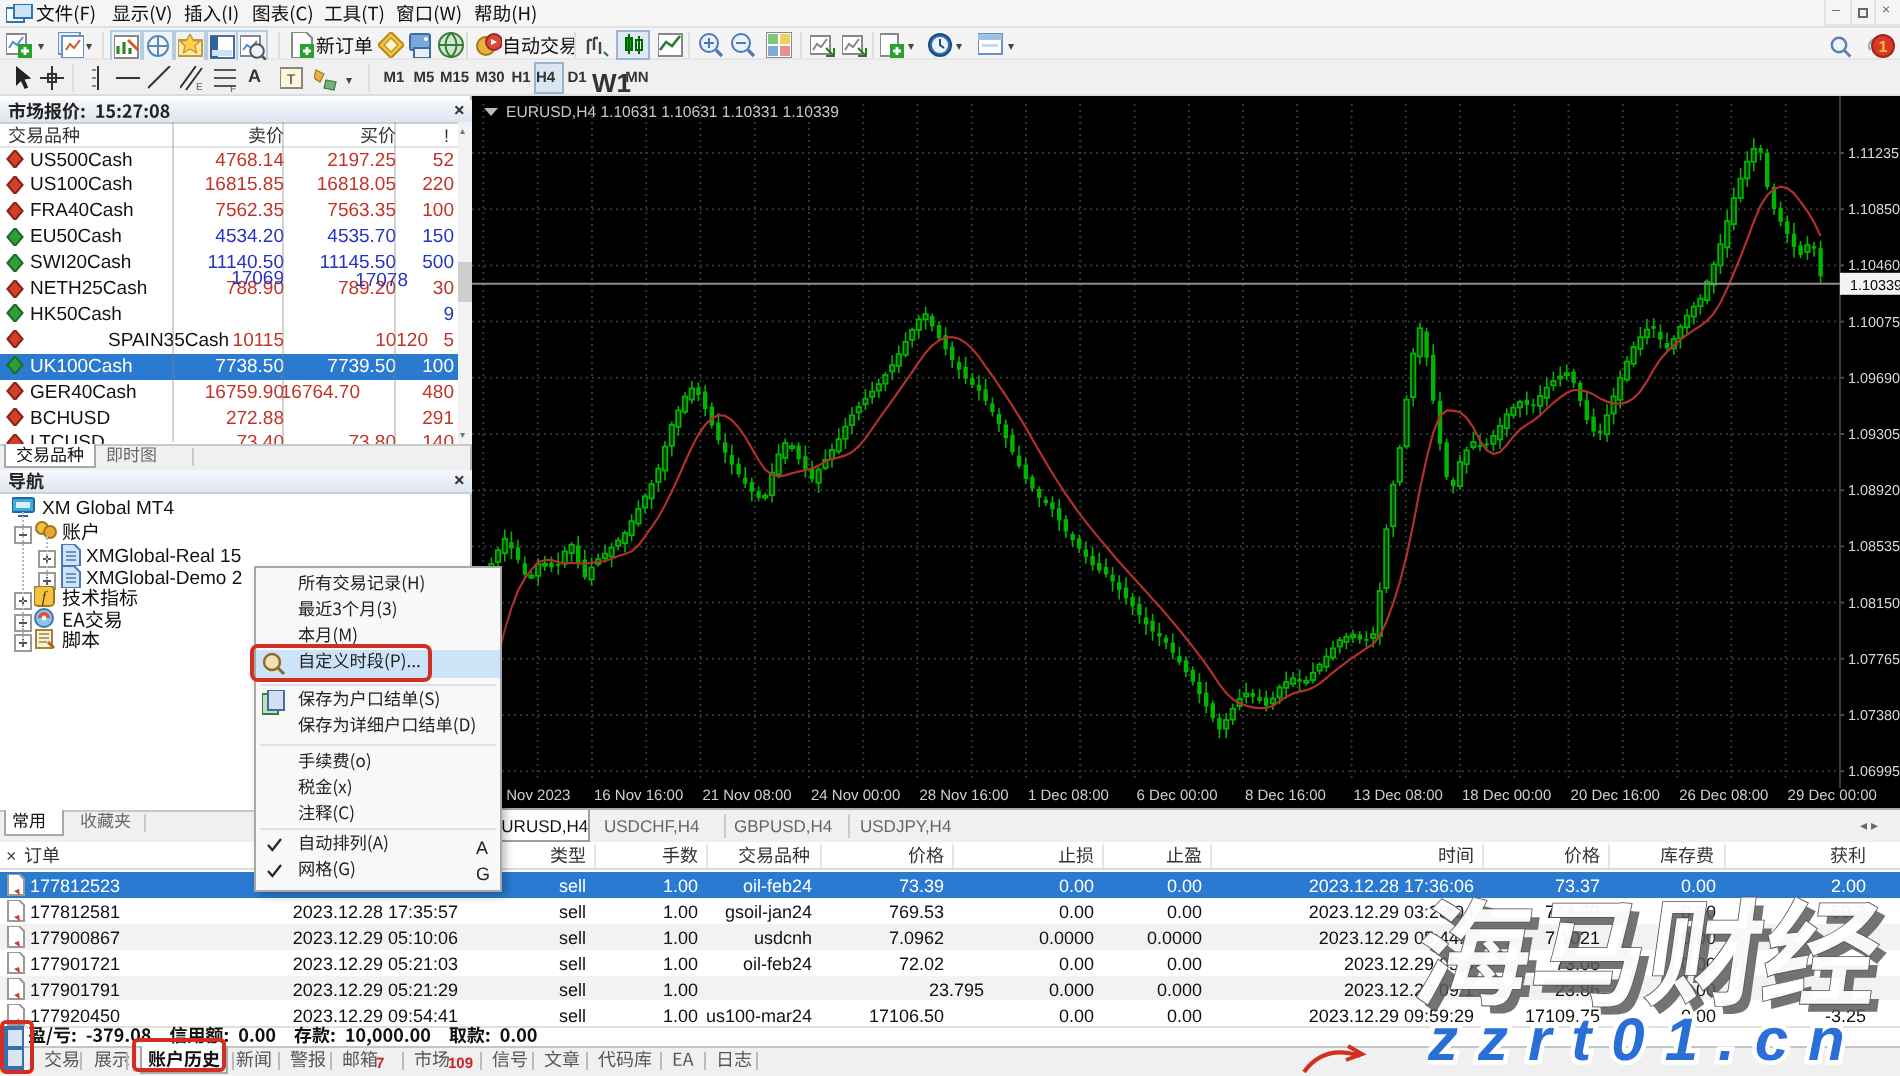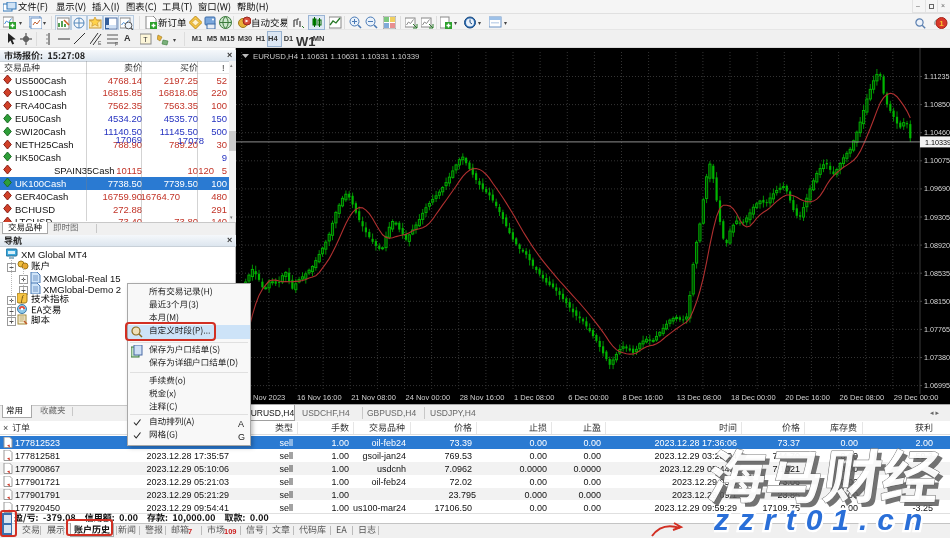--- a/index.html
+++ b/index.html
@@ -1207,21 +1207,21 @@
 <div class="ab" style="left:0;top:487.6px;width:950px;height:12.9px;background:#f2f2f2"></div>
 <svg class="ab" style="left:3px;top:488.6px" width="10" height="11">
     <path d="M1 0 h5.5 l2.5 2.5 v8 h-8 z" fill="#fff" stroke="#999"></path>
     <path d="M4 8.5 l3 2 -0.5 -3" fill="#d03a2a"></path>
   </svg>
 <div class="ab" style="left:15px;top:489.6px;font-size:9px;color:#111">177901791</div>
 <div class="ab r" style="left:119.0px;top:489.6px;width:110px;font-size:9px;color:#111">2023.12.29 05:21:29</div>
 <div class="ab r" style="left:183.0px;top:489.6px;width:110px;font-size:9px;color:#111">sell</div>
 <div class="ab r" style="left:239.0px;top:489.6px;width:110px;font-size:9px;color:#111">1.00</div>
 <div class="ab r" style="left:296.0px;top:518px;width:110px;font-size:9px;color:#111">silver</div>
-<div class="ab r" style="left:366px;top:489.6px;width:110px;font-size:9px;color:#111">23.795</div>
+<div class="ab r" style="left:382px;top:489.6px;width:110px;font-size:9px;color:#111">23.795</div>
 <div class="ab r" style="left:437.0px;top:489.6px;width:110px;font-size:9px;color:#111">0.000</div>
 <div class="ab r" style="left:491.0px;top:489.6px;width:110px;font-size:9px;color:#111">0.000</div>
 <div class="ab r" style="left:627.0px;top:489.6px;width:110px;font-size:9px;color:#111">2023.12.29 09:1</div>
 <div class="ab r" style="left:690.0px;top:489.6px;width:110px;font-size:9px;color:#111">23.86</div>
 <div class="ab r" style="left:748.0px;top:489.6px;width:110px;font-size:9px;color:#111">0.00</div>
 <div class="ab" style="left:0;top:500.5px;width:950px;height:12.9px;background:#fff"></div>
 <svg class="ab" style="left:3px;top:501.5px" width="10" height="11">
     <path d="M1 0 h5.5 l2.5 2.5 v8 h-8 z" fill="#fff" stroke="#999"></path>
     <path d="M4 8.5 l3 2 -0.5 -3" fill="#d03a2a"></path>
   </svg>

